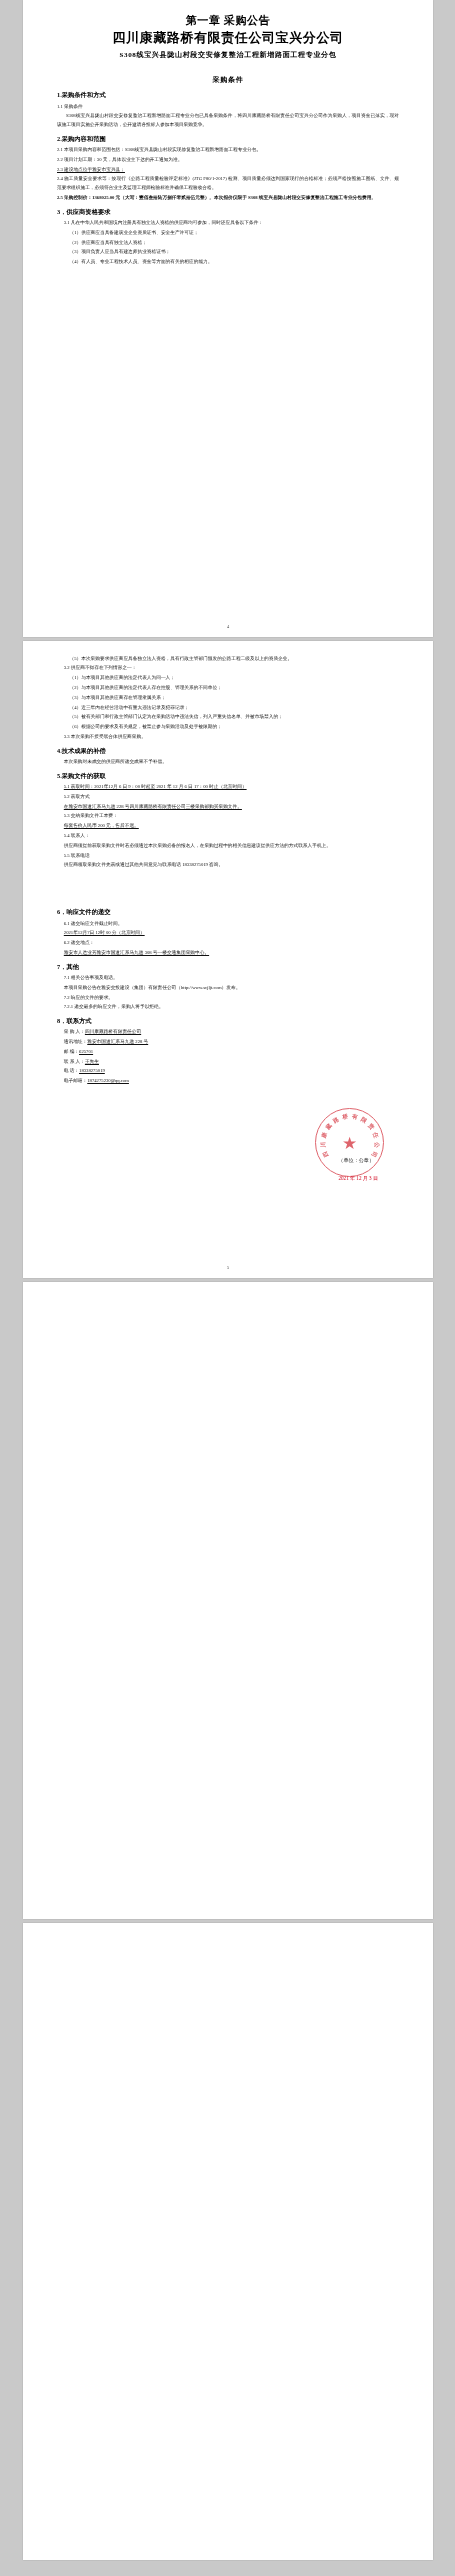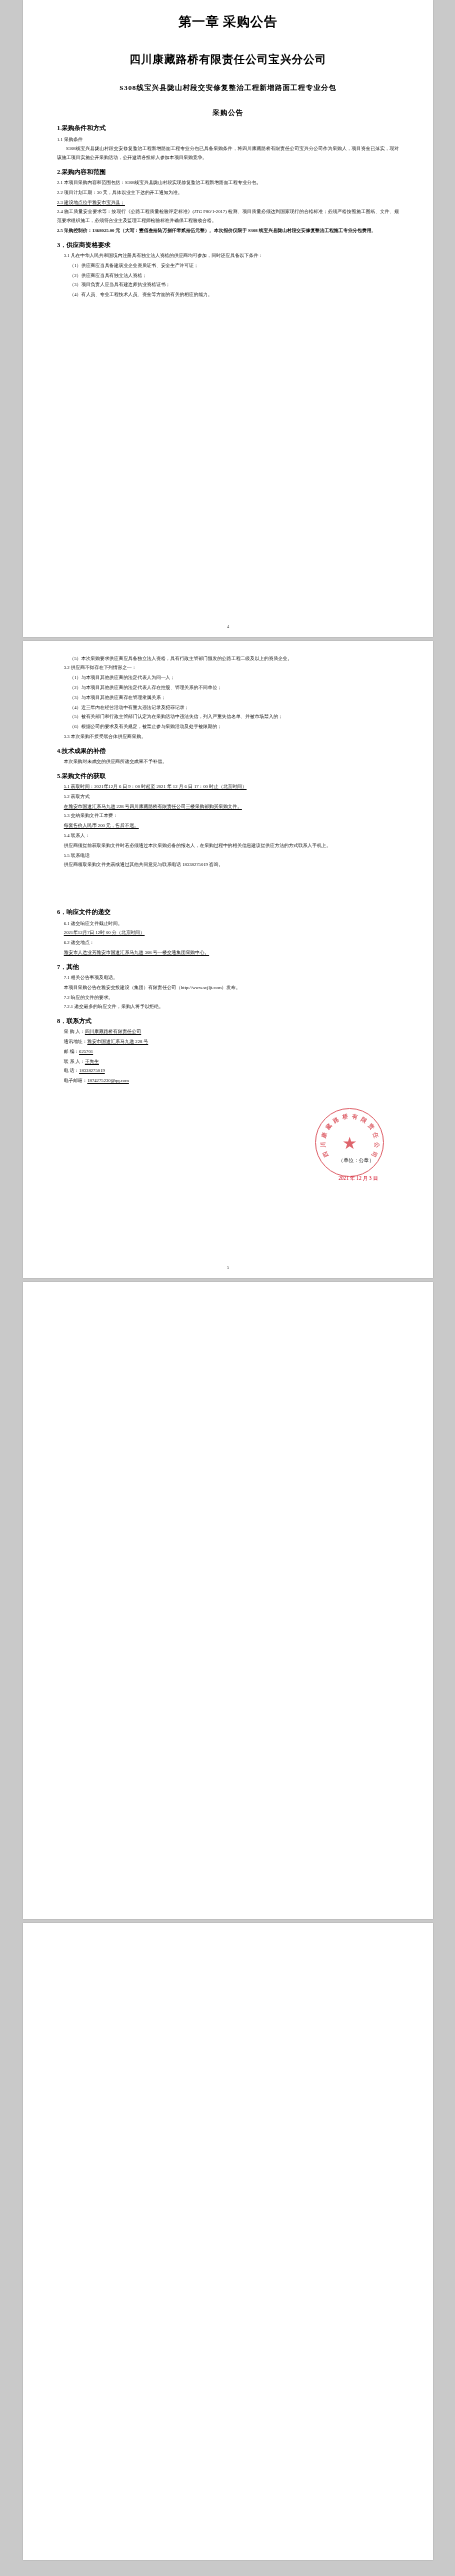--- a/index.html
+++ b/index.html
@@ -27,22 +27,22 @@
   #sheet2 { top: 641px; height: 637px; padding: 13.7px 34px 11.4px 34px; }
   #sheet3 { top: 1282px; height: 637px; padding: 13.7px 34px 11.4px 34px; }
   #sheet4 { top: 1923px; height: 637px; padding: 13.7px 34px 11.4px 34px; }
 
   .title-line {
     text-align: center;
     font-weight: bold;
     font-family: "Liberation Serif", serif;
     letter-spacing: 0.6px;
   }
-  .t1 { font-size: 13px; margin-bottom: 21px; }
-  .t2 { font-size: 11px; margin-bottom: 16px; }
+  .t1 { font-size: 11px; margin-bottom: 1px; }
+  .t2 { font-size: 13px; margin-bottom: 3px; }
   .t3 { font-size: 7.1px; margin-bottom: 15px; }
   .t4 { font-size: 7.1px; margin-bottom: 6.8px; }
 
   .h2 {
     font-weight: bold;
     font-size: 6.3px;
     font-family: "Liberation Serif", serif;
     margin: 5.1px 0 2.3px 0;
     color: #000;
   }
@@ -127,21 +127,21 @@
 </head>
 <body>
 
 <div id="page">
 
   <div class="sheet" id="sheet1">
 
     <div class="title-line t1">第一章    采购公告</div>
     <div class="title-line t2">四川康藏路桥有限责任公司宝兴分公司</div>
     <div class="title-line t3">S308线宝兴县陇山村段交安修复整治工程新增路面工程专业分包</div>
-    <div class="title-line t4">采购公告</div>
+    <div class="title-line t4">采购条件</div>
 
     <div class="h2">1.采购条件和方式</div>
     <p class="body">1.1 采购条件</p>
     <p class="body ind">S308线宝兴县陇山村段交安修复整治工程新增路面工程专业分包已具备采购条件，将四川康藏路桥有限责任公司宝兴分公司作为采购人，项目资金已落实，现对该施工项目实施公开采购活动，公开邀请各投标人参加本项目采购竞争。</p>
 
     <div class="h2">2.采购内容和范围</div>
     <p class="body">2.1 本项目采购内容和范围包括：S308线宝兴县陇山村段实现修复整治工程新增路面工程专业分包。</p>
     <p class="body">2.2 项目计划工期：30 天，具体以业主下达的开工通知为准。</p>
     <p class="body u">2.3 建设地点位于雅安市宝兴县；</p>
     <p class="body">2.4 施工质量安全要求等：按现行《公路工程质量检验评定标准》(JTG F80/1-2017) 检测、项目质量必须达到国家现行的合格标准；必须严格按照施工图纸、文件、规范要求组织施工，必须符合业主及监理工程师检验标准并确保工程验收合格。</p>

